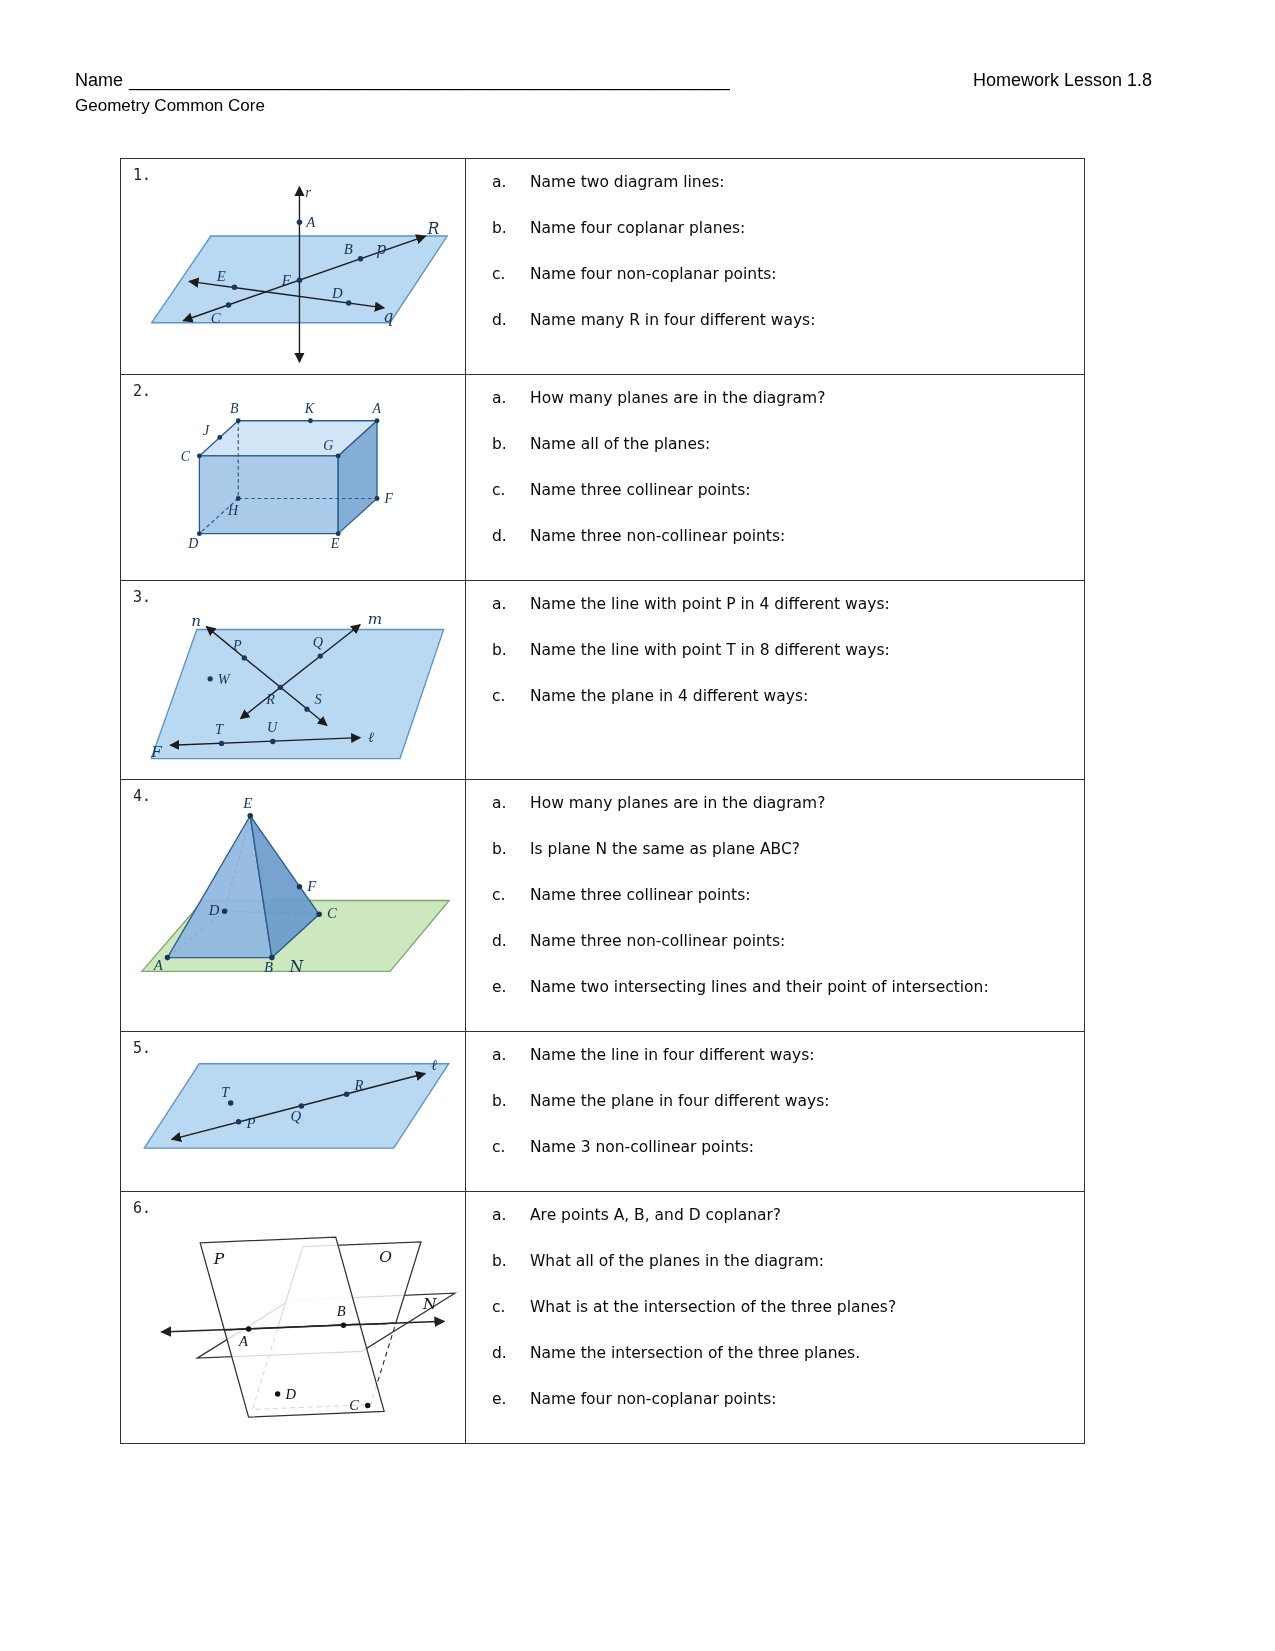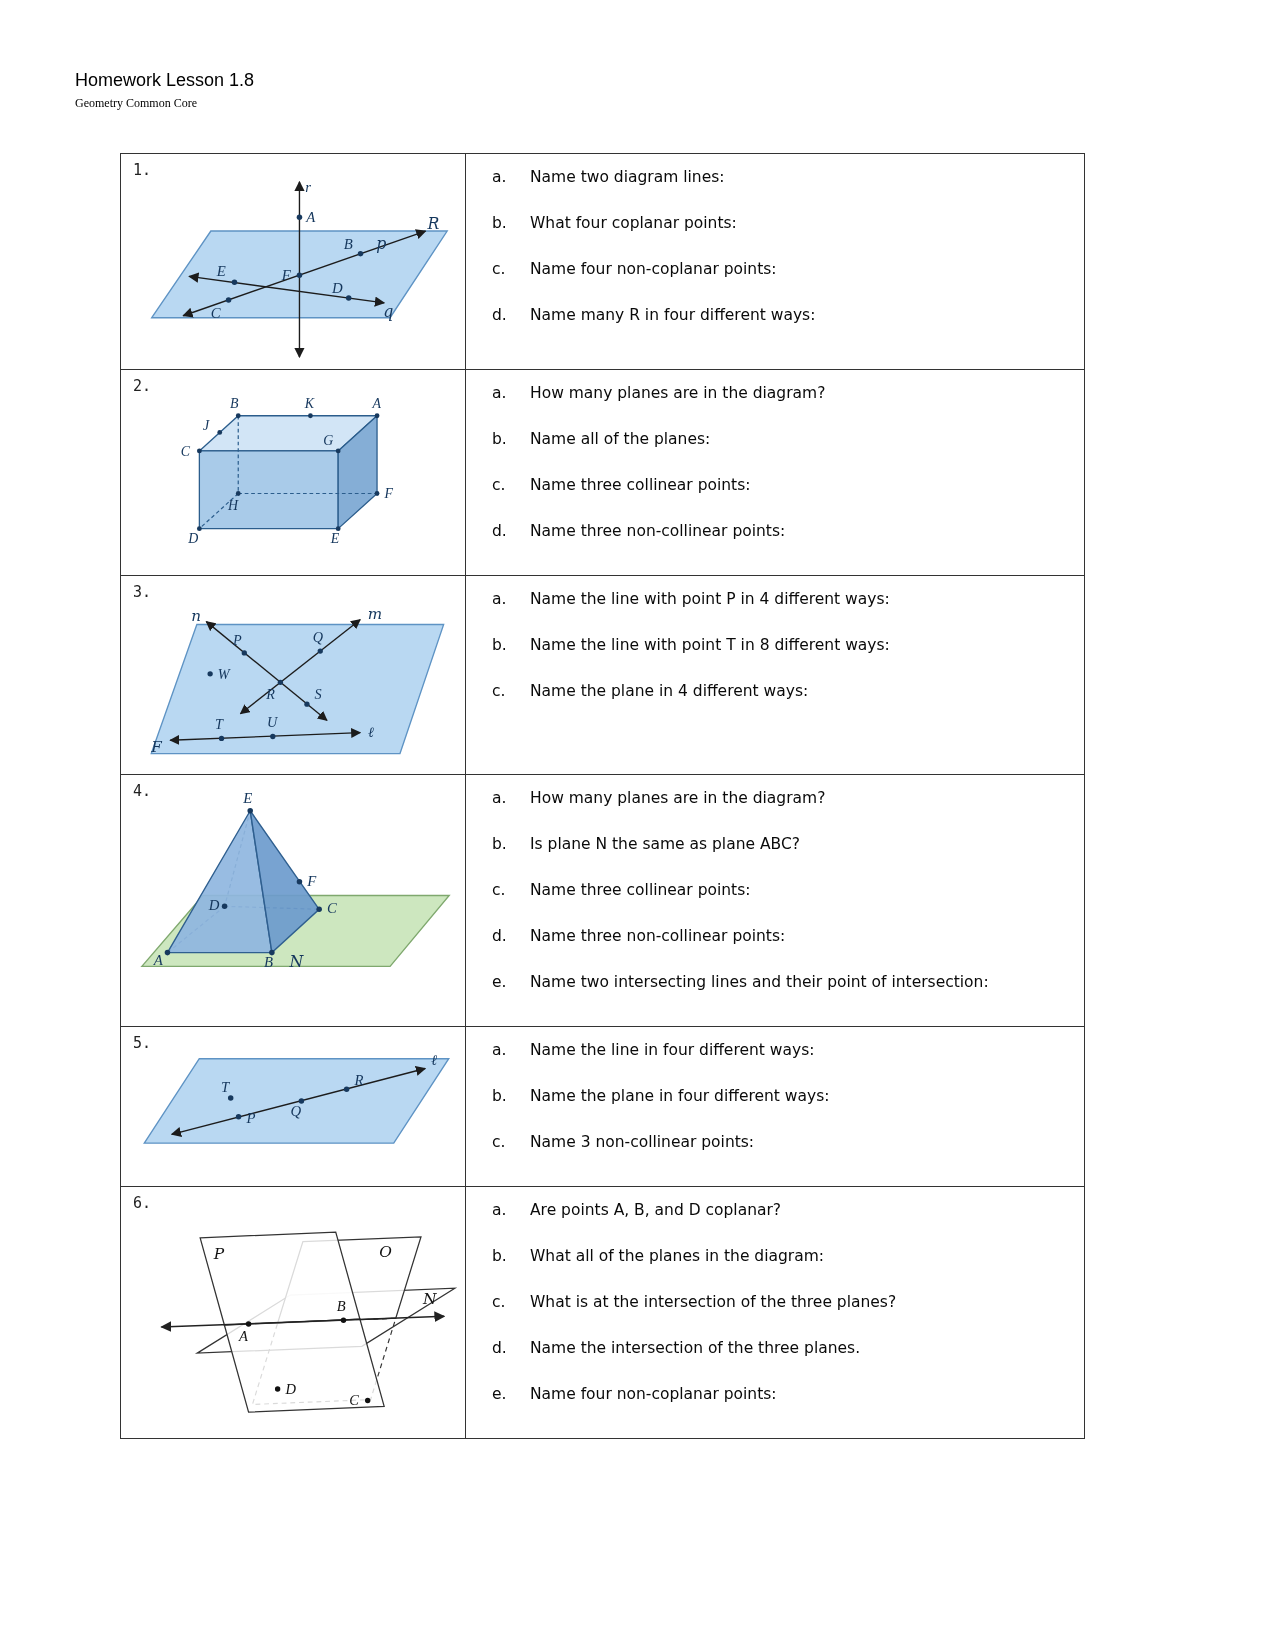--- a/index.html
+++ b/index.html
@@ -11,21 +11,21 @@
   }
   .page { padding:70px 123px 40px 75px; }
 
   .header-row {
     display:flex; justify-content:space-between; align-items:flex-end;
     font-family:"Liberation Sans", sans-serif; font-size:18px; color:#000;
   }
   .name-wrap span { white-space:pre; }
   .name-label { margin-right:6px; }
   .course {
-    font-family:Liberation Serif, serif; font-size:12px; color:#000;
+    font-family:Liberation Sans, sans-serif; font-size:17px; color:#000;
     margin-top:5px;
   }
 
   table.hw {
     border-collapse:collapse; margin-top:42px; margin-left:45px;
     width:965px; table-layout:fixed;
   }
   table.hw td { border:1.6px solid #333; vertical-align:top; }
   td.diag { width:345px; position:relative; padding:0 0 6px 8px; }
   td.qs  { padding:13px 12px 8px 26px; }
@@ -56,20 +56,23 @@
   .pline { stroke:#333; stroke-width:1.3; fill:rgba(255,255,255,0.82); }
   .plined { stroke:#333; stroke-width:1.2; stroke-dasharray:5 4; fill:none; }
   .dotd { fill:#111; }
 </style>
 </head>
 <body>
 
 <div class="page">
 
   <div class="header-row">
+    <div class="name-wrap">
+      <span class="name-label">Name</span><span>____________________________________________________________</span>
+    </div>
     <div>Homework Lesson 1.8</div>
   </div>
   <div class="course">Geometry Common Core</div>
 
   <table class="hw">
 
     <tbody>
         <tr style="height:205px;">
       <td class="diag">
         <div class="num">1.</div>
@@ -101,21 +104,21 @@
           <text class="script" x="300" y="60">R</text>
         </svg>
       </td>
       <td class="qs">
         <div class="q">
               <span class="ltr">a.</span>
               <span class="txt">Name two diagram lines:</span>
             </div>
         <div class="q">
               <span class="ltr">b.</span>
-              <span class="txt">What four coplanar points:</span>
+              <span class="txt">Name four coplanar planes:</span>
             </div>
         <div class="q">
               <span class="ltr">c.</span>
               <span class="txt">Name four non-coplanar points:</span>
             </div>
         <div class="q">
               <span class="ltr">d.</span>
               <span class="txt">Name many R in four different ways:</span>
             </div>
       </td>

